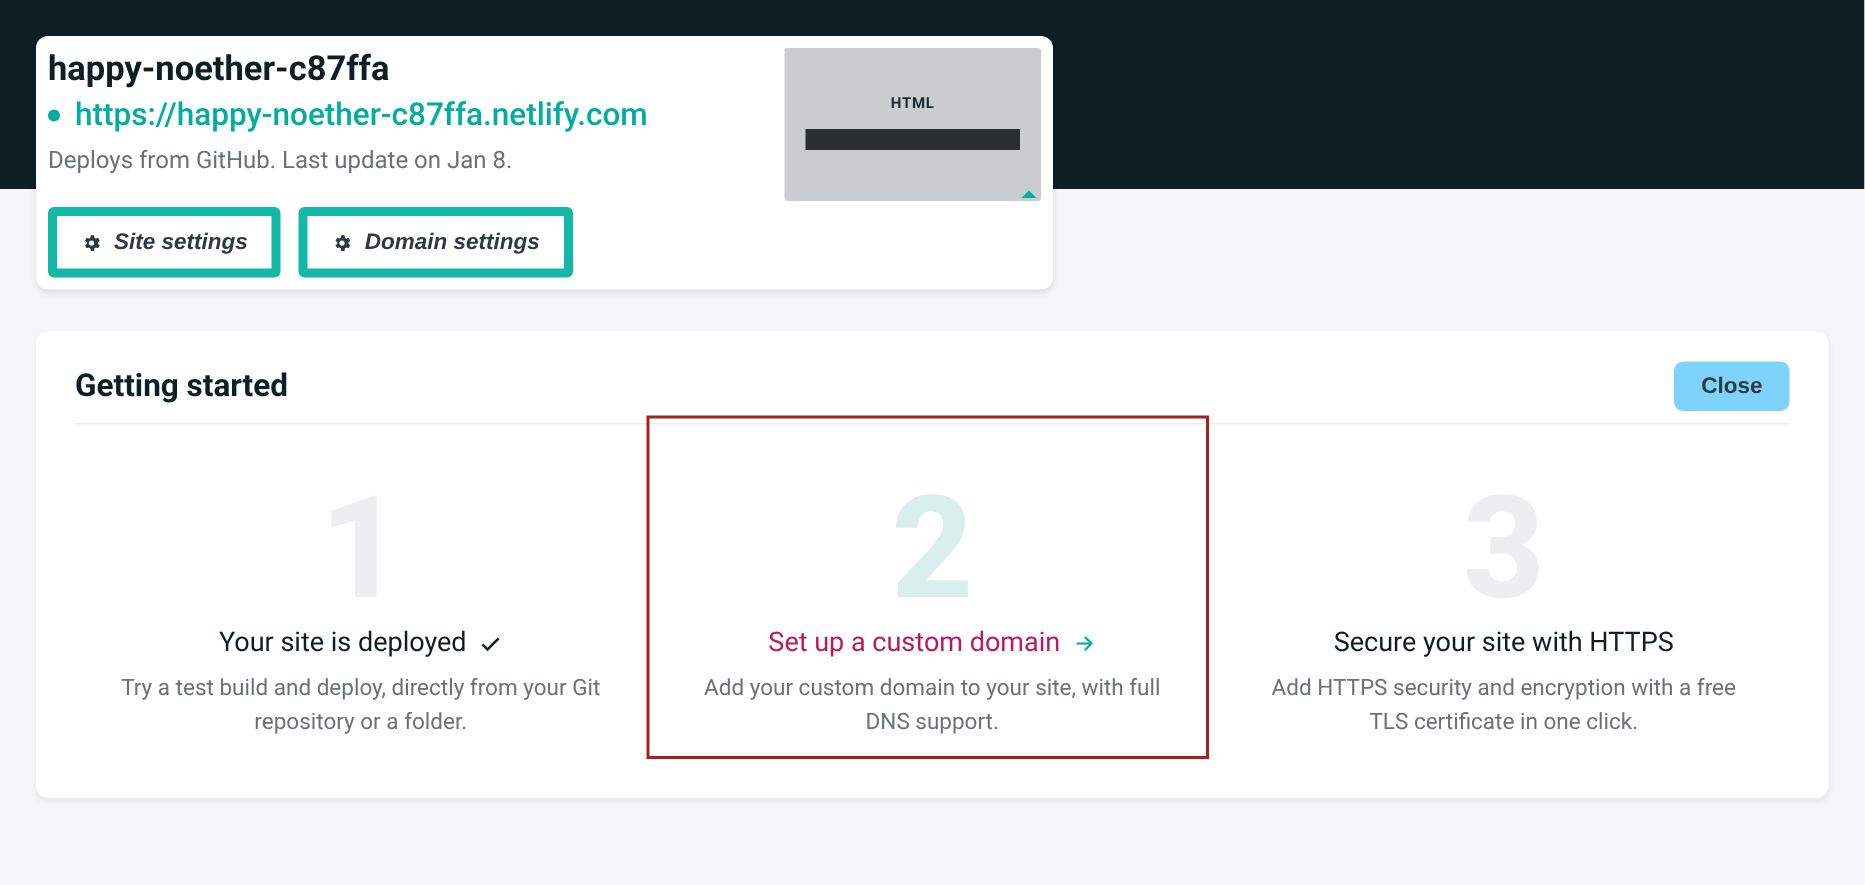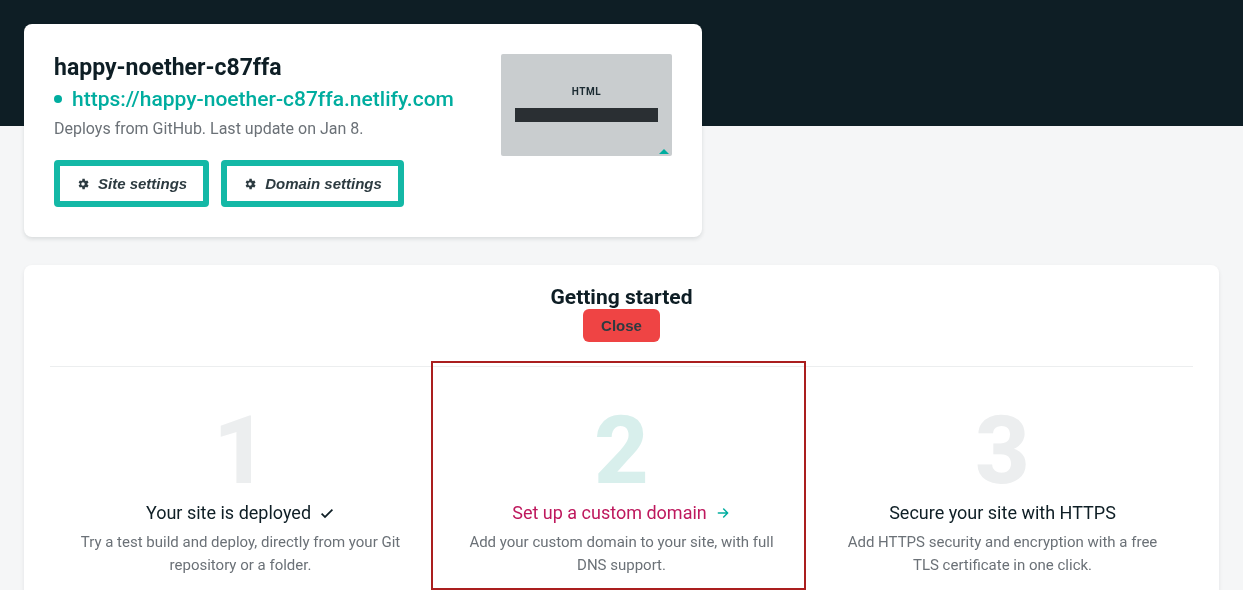--- a/index.html
+++ b/index.html
@@ -19,21 +19,21 @@
     background: #0e1e25;
   }
   .page {
     position: relative;
     padding: 24px;
   }
   .site-card {
     background: #fff;
     border-radius: 8px;
     box-shadow: 0 2px 4px rgba(14,30,37,0.12);
-    padding: 30px;
+    padding: 8px;
     width: 678px;
     margin-bottom: 28px;
     display: flex;
     justify-content: space-between;
     align-items: flex-start;
   }
   .site-info { flex: 1; padding-right: 18px;}
   .site-name {
     font-size: 23px;
     font-weight: 700;
@@ -112,30 +112,29 @@
     border-radius: 8px;
     box-shadow: 0 2px 4px rgba(14,30,37,0.08);
     padding: 20px 26px 30px 26px;
     width: 100%;
   }
   .getting-header {
     display: flex;
     justify-content: space-between;
     align-items: center;
     border-bottom: 1px solid #eceeef;
-    padding-bottom: 24px;
+    padding-bottom: 8px;
     margin-bottom: 4px;
-    flex-direction: column;
   }
   .getting-title {
     font-size: 21px;
     font-weight: 700;
   }
   .close-btn {
-    background: #ef4444;
+    background: #7dd3fc;
     border: none;
     border-radius: 6px;
     padding: 8px 18px;
     font-size: 15px;
     font-weight: 600;
     color: #2d3b41;
     cursor: pointer;
   }
   .steps {
     display: flex;

